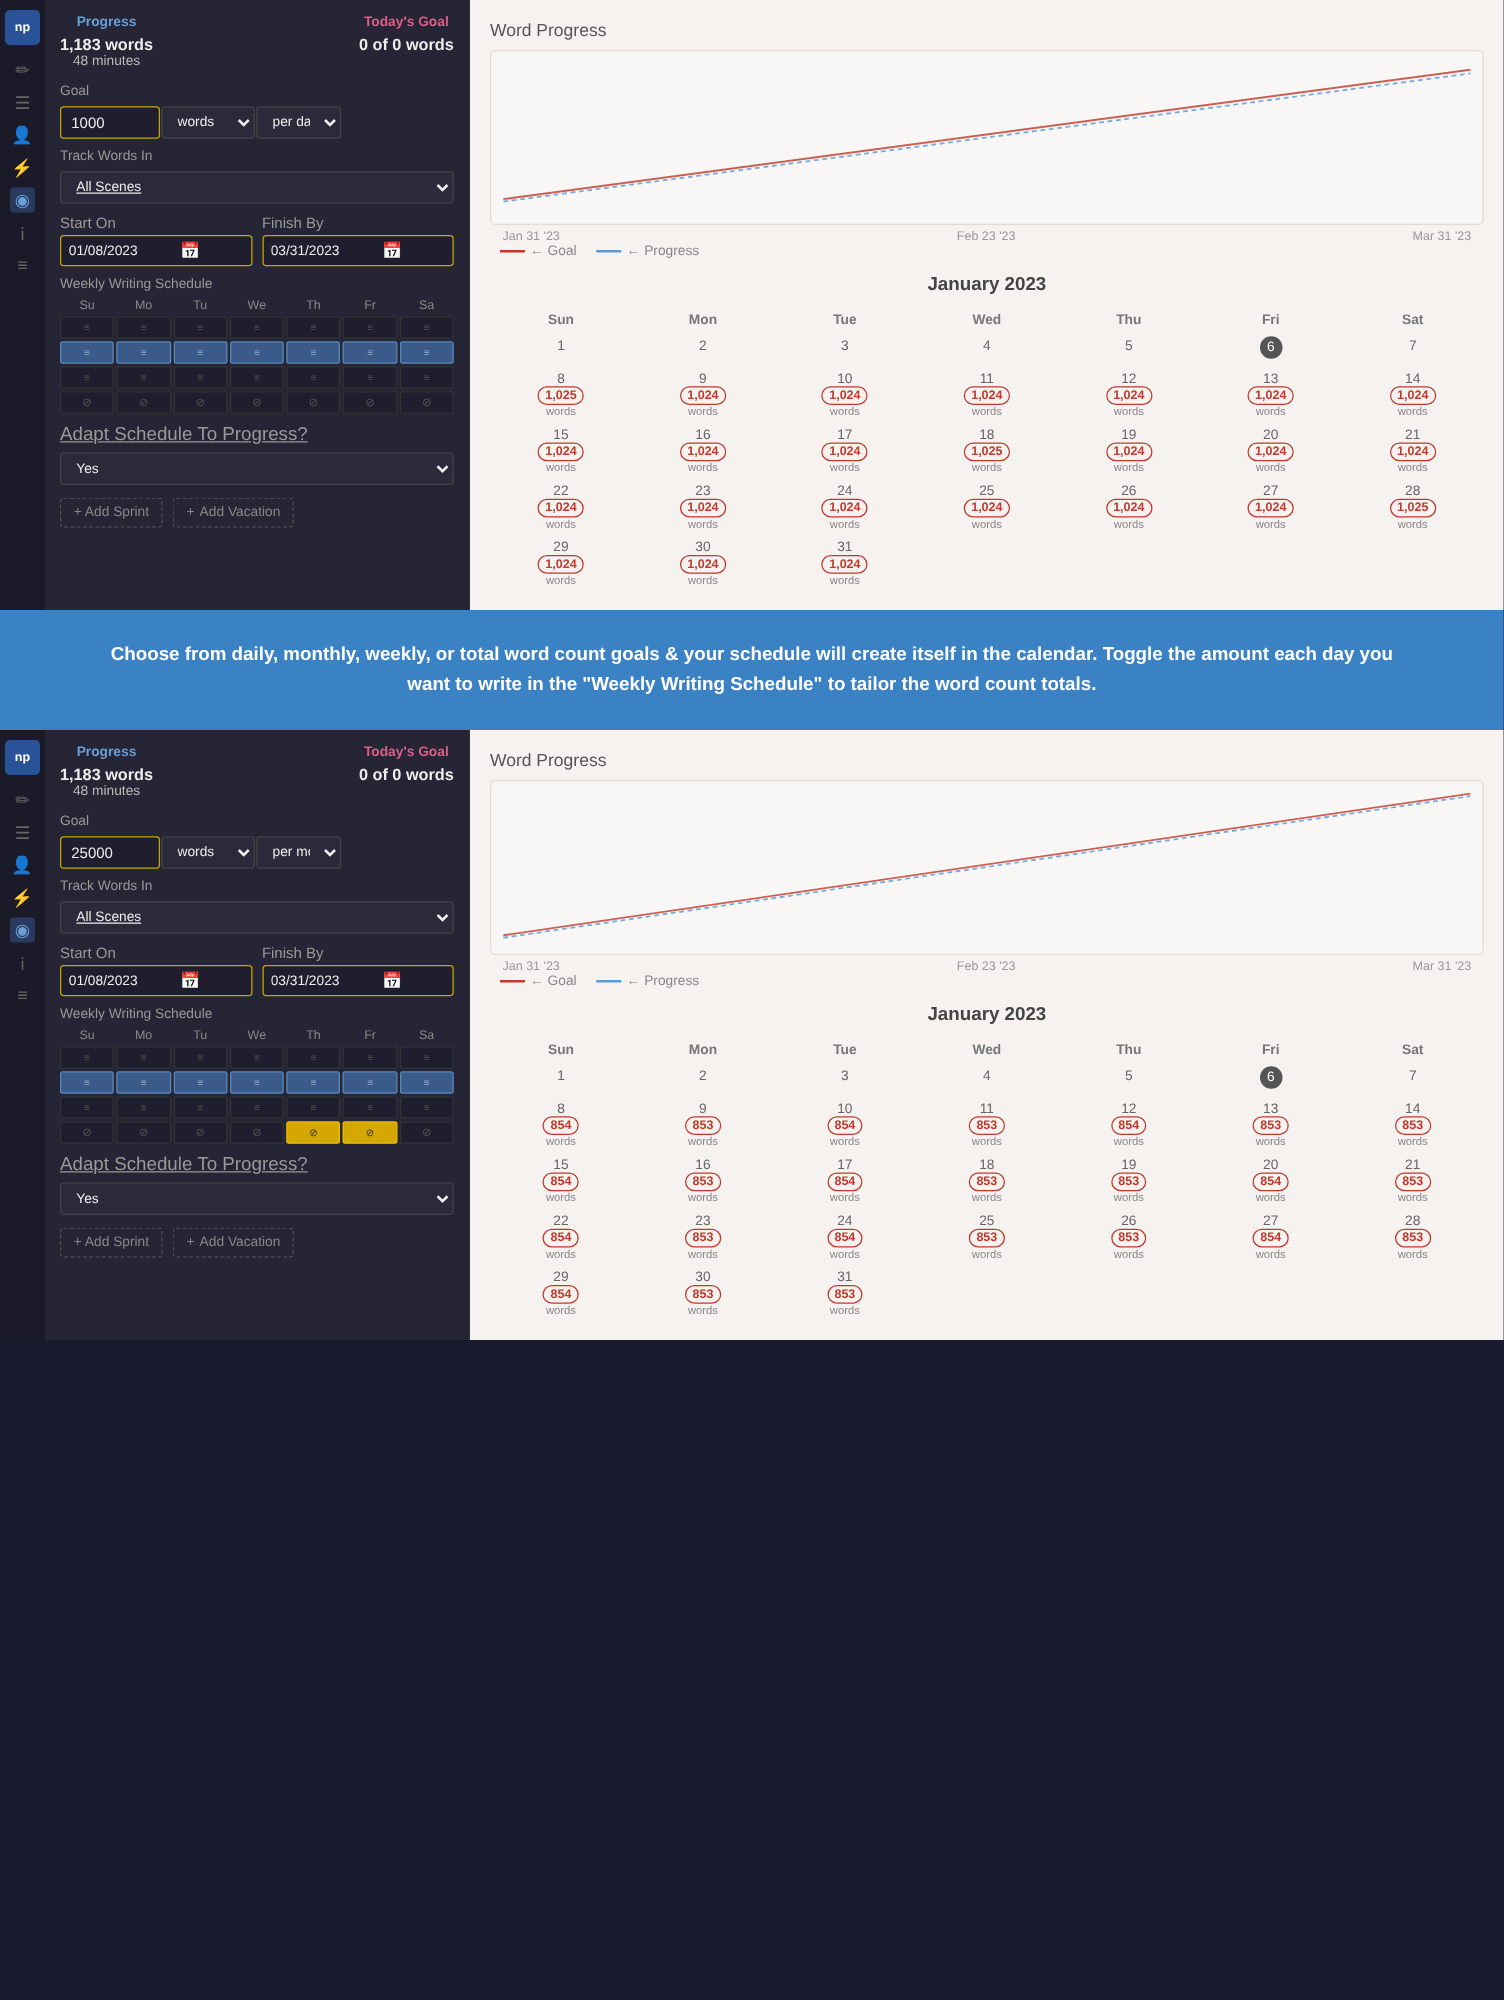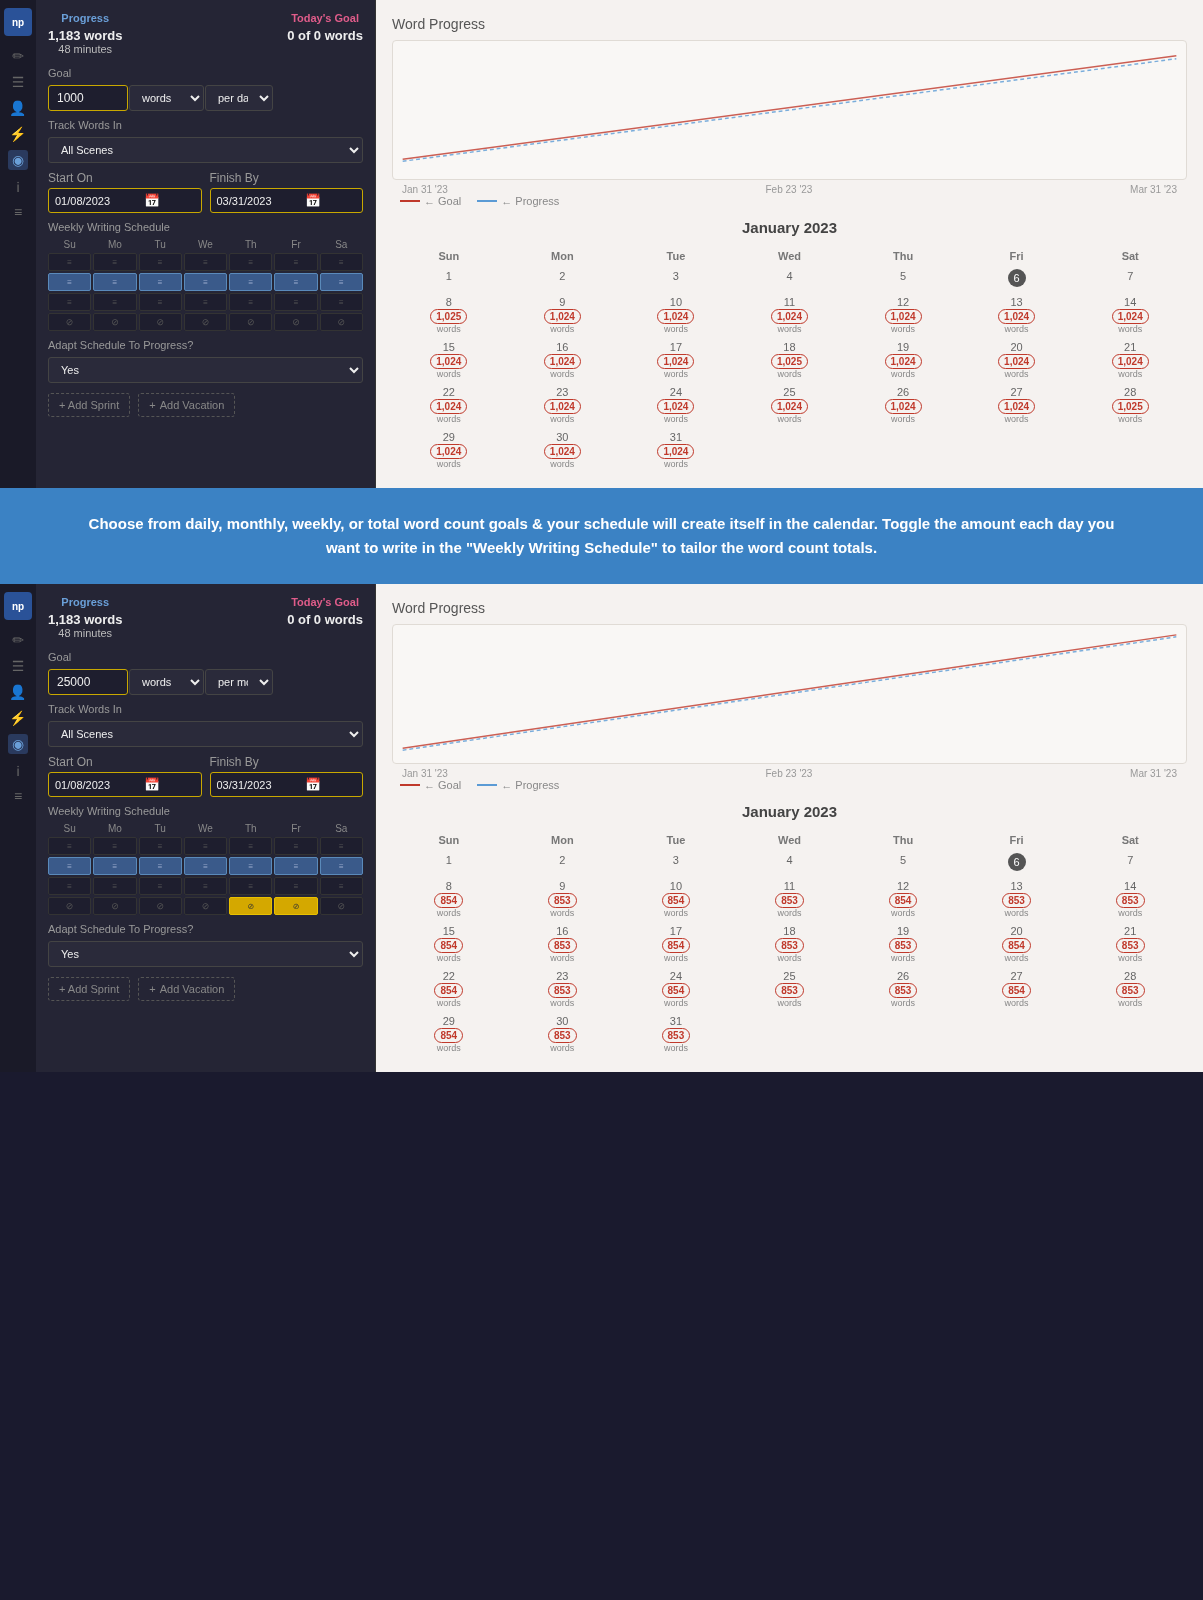--- a/index.html
+++ b/index.html
@@ -31,40 +31,40 @@
 
     
     .section-label { color: #999; font-size: 11px; margin-bottom: 6px; margin-top: 8px; }
     .goal-row { display: flex; gap: 1px; align-items: center; margin-bottom: 8px; }
     .goal-input { background: #1e1e2e; border: 1px solid #c8a800; color: #eee; padding: 5px 8px; border-radius: 3px; font-size: 12px; width: 80px; outline: none; }
     .goal-select { background: #2a2a3a; border: 1px solid #444; color: #eee; padding: 5px 8px; border-radius: 3px; font-size: 11px; cursor: pointer; outline: none; }
     .goal-select.words { width: 75px; }
     .goal-select.period { width: 68px; }
 
     .track-words-row { display: flex; align-items: center; gap: 6px; margin-bottom: 8px; }
-    .track-select { background: #2a2a3a; border: 1px solid #444; color: #eee; padding: 5px 8px; border-radius: 3px; font-size: 11px; width: 100%; cursor: pointer; outline: none; }
+    .track-select { background: #2a2a3a; border: 1px solid #444; color: #eee; padding: 5px 8px; border-radius: 3px; font-size: 11px; width: 100%; cursor: pointer; outline: none; text-decoration: underline; }
 
     .date-row { display: flex; gap: 8px; margin-bottom: 8px; }
     .date-group { flex: 1; }
     .date-label { color: #999; font-size: 12px; margin-bottom: 3px; }
     .date-input-wrap { display: flex; align-items: center; background: #1e1e2e; border: 1px solid #c8a800; border-radius: 3px; padding: 4px 6px; gap: 4px; }
     .date-input { background: transparent; border: none; color: #eee; font-size: 11px; outline: none; width: 85px; }
     .cal-icon { color: #777; font-size: 13px; cursor: pointer; }
 
     
     .weekly-label { color: #999; font-size: 11px; margin-bottom: 6px; }
     .day-headers { display: flex; gap: 2px; margin-bottom: 3px; }
     .day-header { flex: 1; text-align: center; color: #888; font-size: 10px; }
     .schedule-row { display: flex; gap: 2px; margin-bottom: 2px; }
     .schedule-btn { flex: 1; height: 18px; background: #1e1e2e; border: 1px solid #333; border-radius: 2px; cursor: pointer; display: flex; align-items: center; justify-content: center; color: #555; font-size: 8px; }
     .schedule-btn.active { background: #3a5a8a; border-color: #5a8aba; color: #9ac; }
     .schedule-btn.highlighted { background: #d4a800; border-color: #e8c000; color: #333; }
     .schedule-btn.disabled-icon { background: #1e1e2e; border-color: #333; color: #555; font-size: 9px; }
 
-    .adapt-label { color: #999; font-size: 11px; margin-bottom: 6px; margin-top: 8px; }
+    .adapt-label { color: #999; font-size: 15px; margin-bottom: 6px; margin-top: 8px; text-decoration: underline; }
     .adapt-select { background: #2a2a3a; border: 1px solid #444; color: #eee; padding: 5px 8px; border-radius: 3px; font-size: 11px; width: 100%; cursor: pointer; outline: none; margin-bottom: 10px; }
 
     .bottom-buttons { display: flex; gap: 8px; }
     .add-btn { background: transparent; border: 1px dashed #555; color: #888; padding: 5px 10px; border-radius: 3px; font-size: 11px; cursor: pointer; display: flex; align-items: center; gap: 4px; }
 
     
     .right-panel { flex: 1; background: #f5f2f0; color: #333; padding: 16px; overflow: hidden; }
 
     
     .chart-title { font-size: 14px; color: #555; margin-bottom: 8px; }

